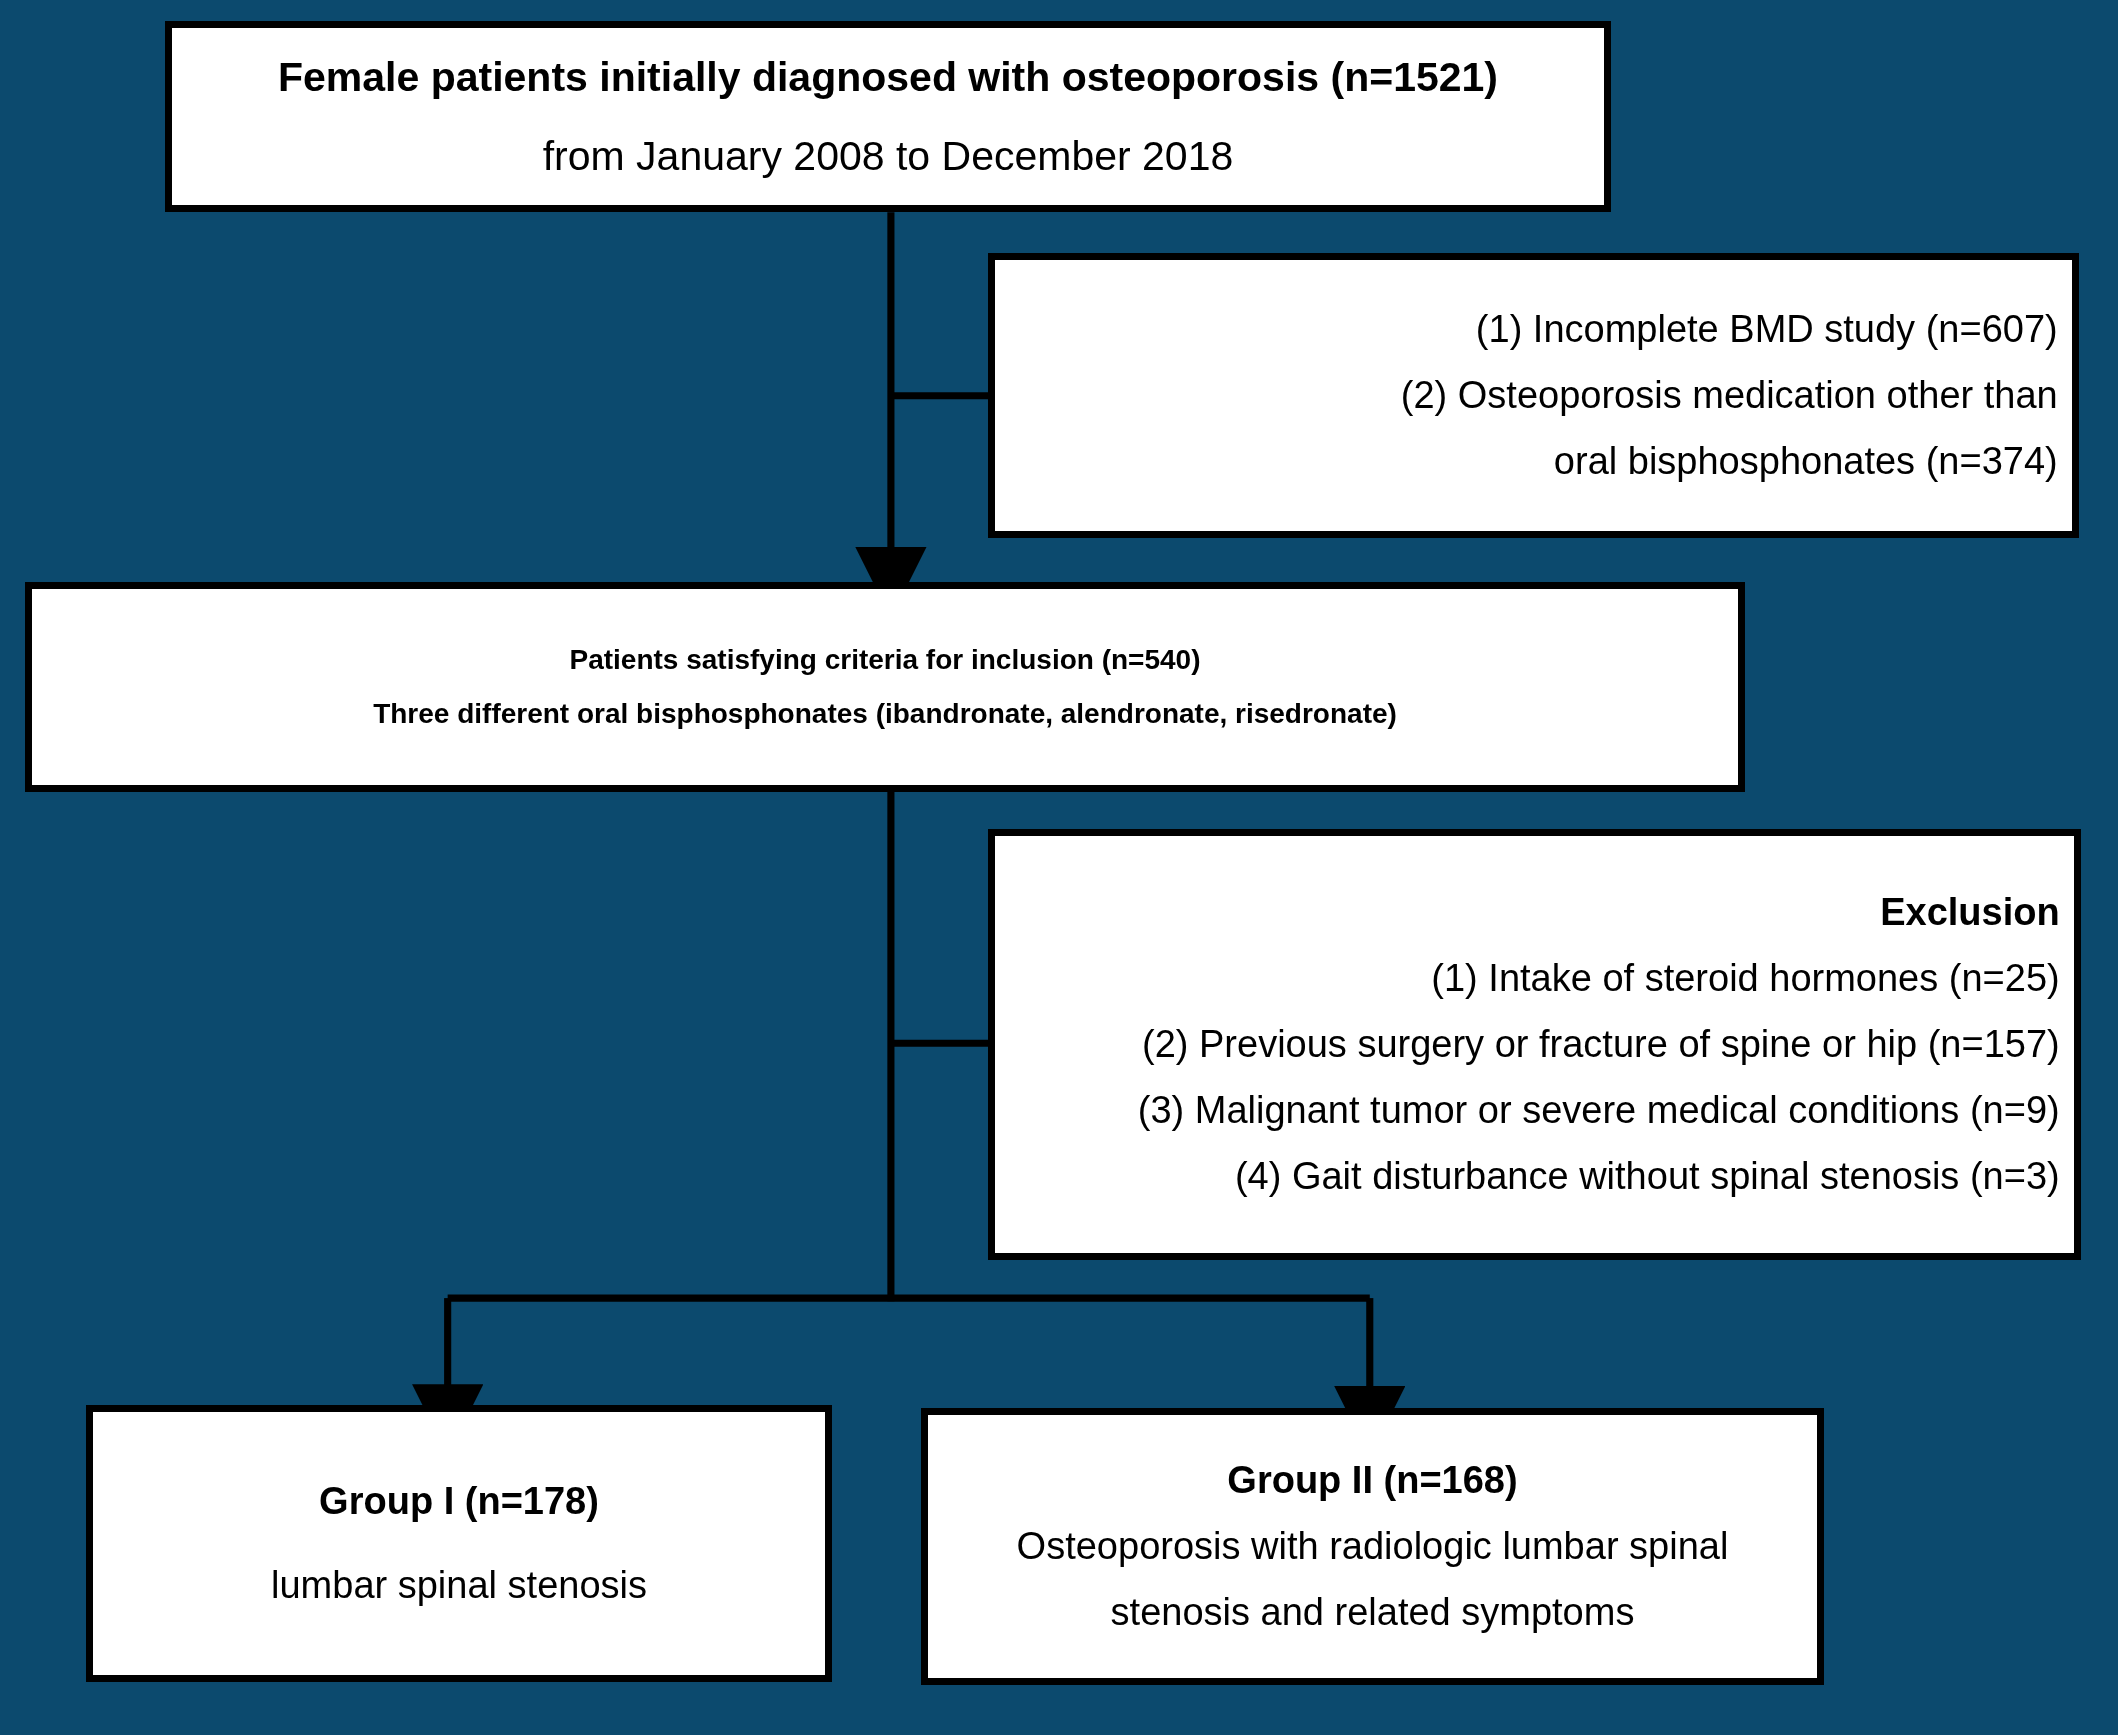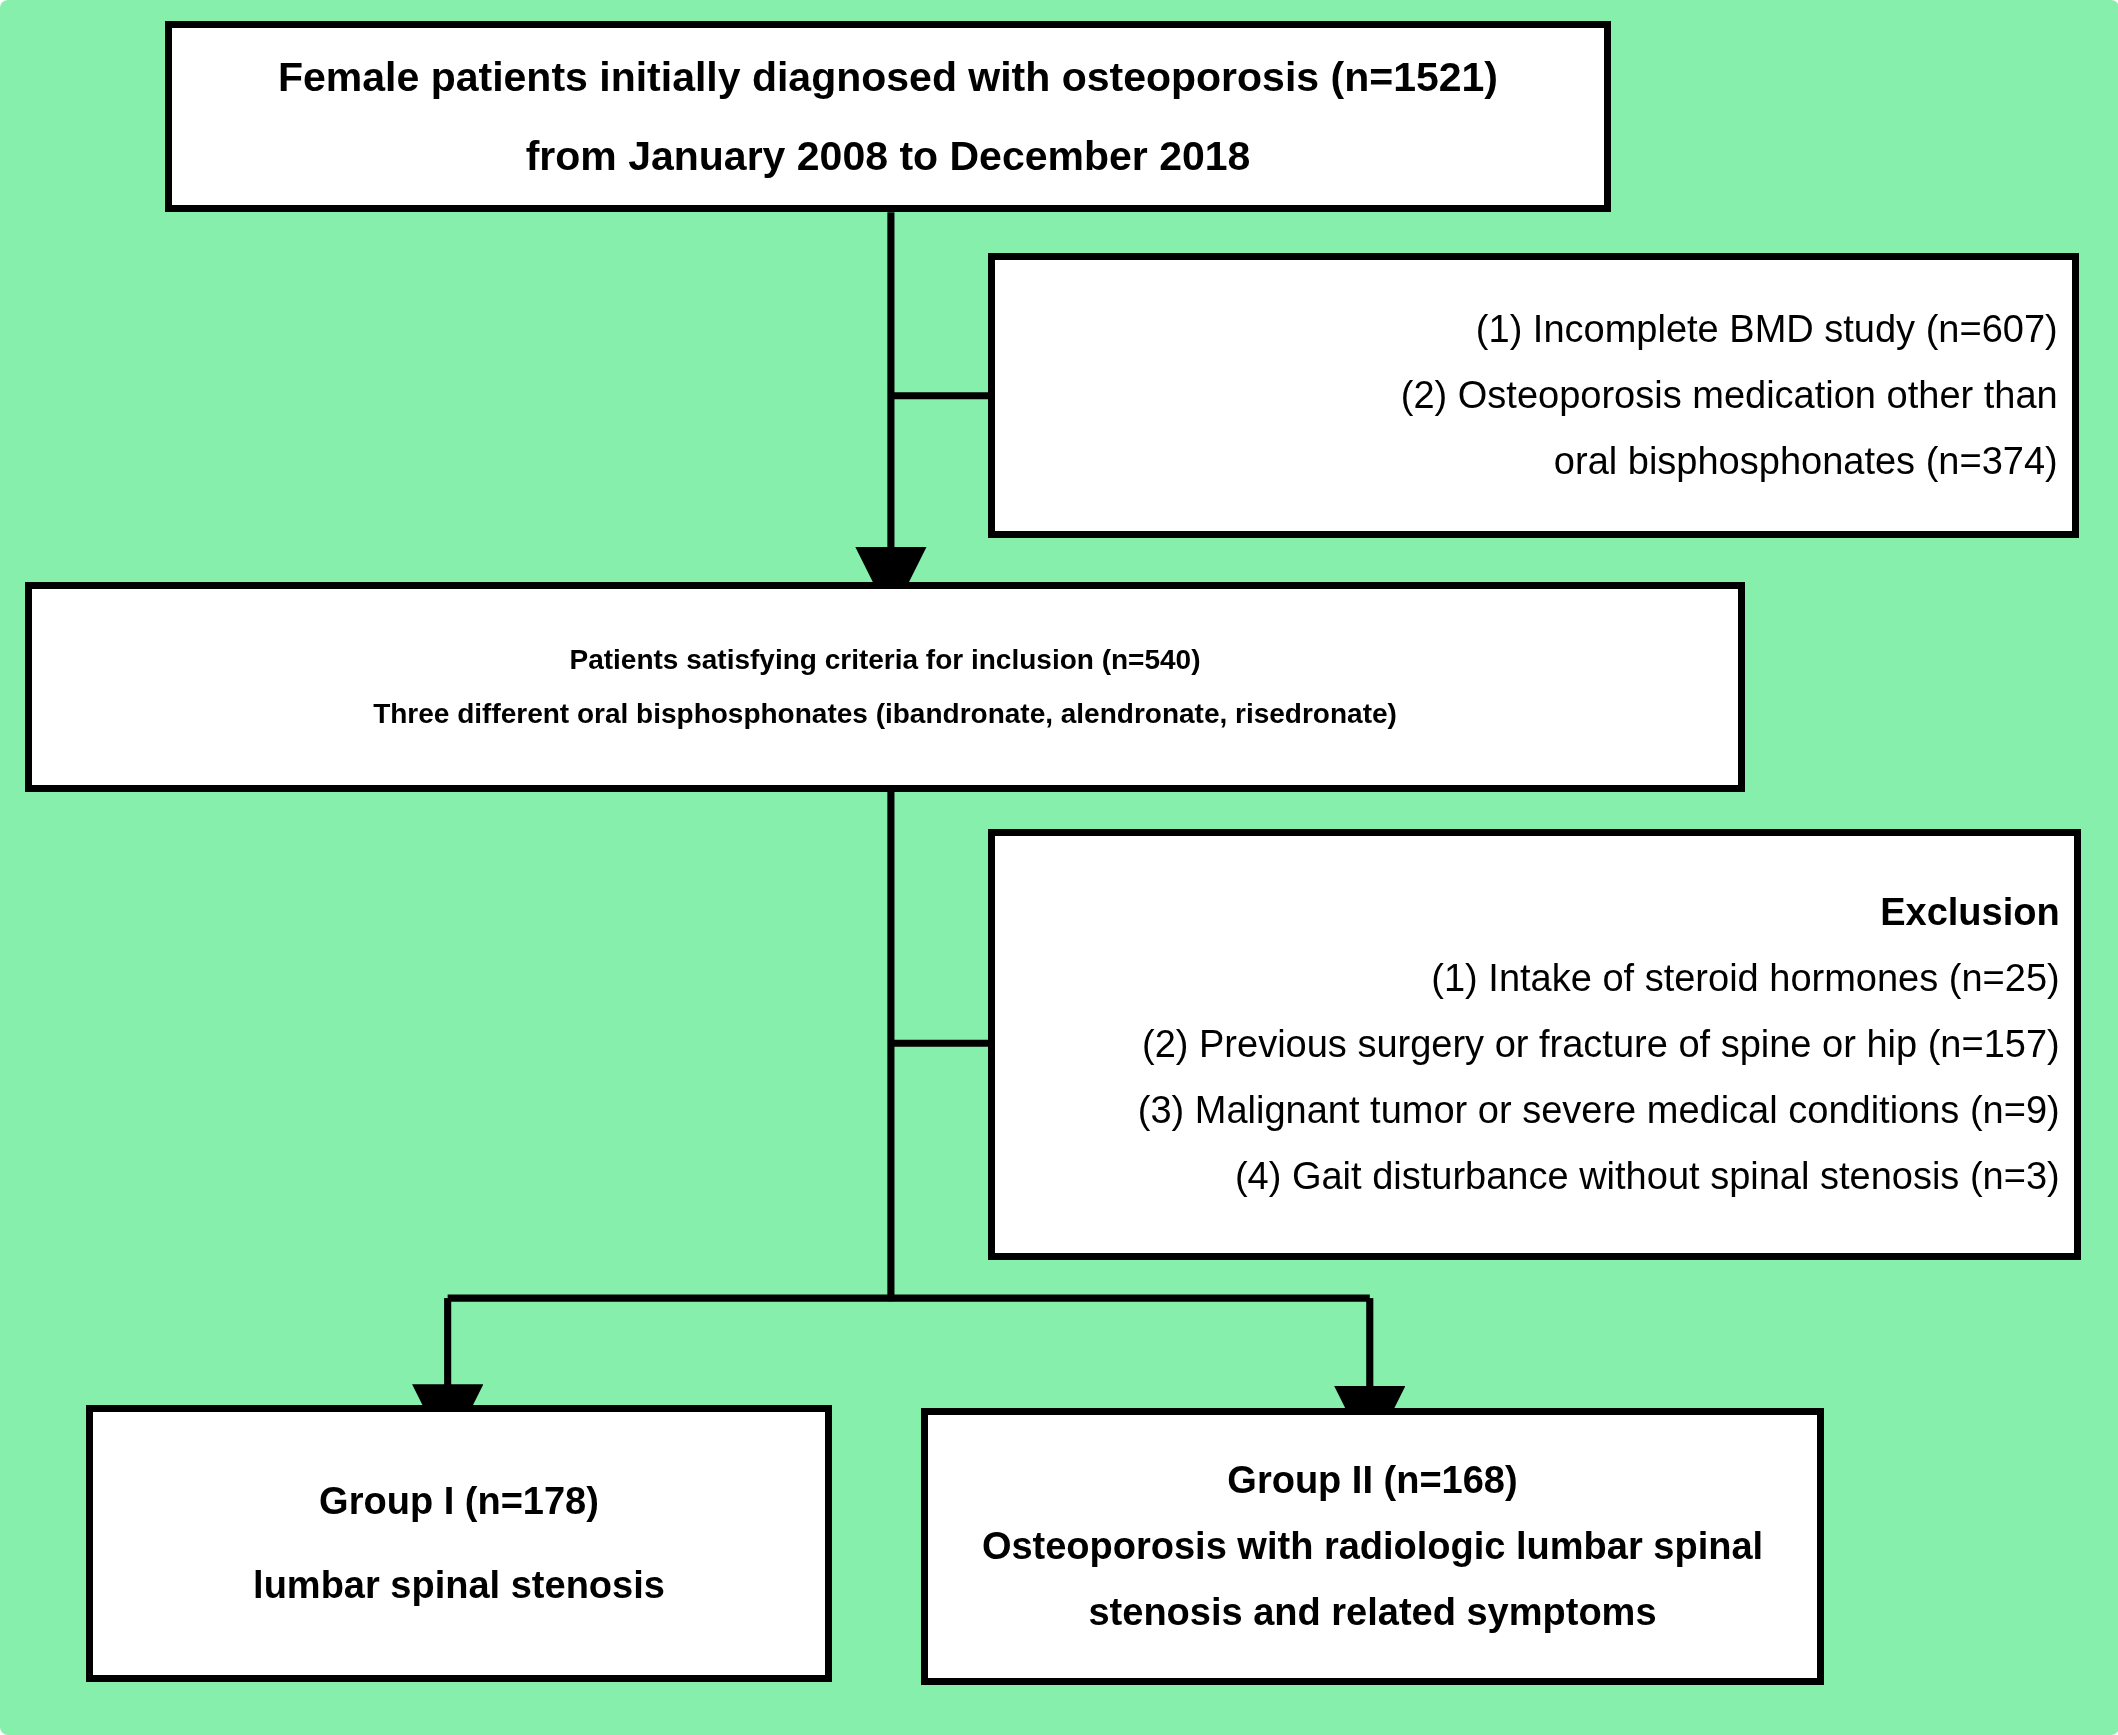--- a/index.html
+++ b/index.html
@@ -4,43 +4,42 @@
 <style>
   html, body {
     margin: 0;
     padding: 0;
     background: #ffffff;
   }
   #canvas {
     position: relative;
     width: 2119px;
     height: 1735px;
-    background: #86efac;
+    background: #0c4a6e;
     overflow: hidden;
     font-family: "Liberation Sans", sans-serif;
     color: #000000;
-    border-radius: 8px;
   }
   .node {
     position: absolute;
     box-sizing: border-box;
     border: 7.1px solid #000000;
     background: #ffffff;
     display: flex;
     flex-direction: column;
     justify-content: center;
     z-index: 2;
   }
   .line {
     font-size: 38px;
     line-height: 1.28;
     white-space: nowrap;
     color: #000000;
   }
-  .center { text-align: center; font-weight: bold; }
+  .center { text-align: center; }
   .left { text-align: right; }
   .bold { font-weight: bold; }
   .pad-center { padding: 0 19px; }
   .pad-left { padding-left: 32px; padding-right: 14.3px; }
 
   
   #node-source     { left: 165px;  top: 21.4px;   width: 1446px; height: 191px; }
   #node-source .line { font-size: 41px; }
   #node-exclusion-1{ left: 988px; top: 253px;  width: 1091px; height: 285px; }
   #node-inclusion  { left: 25px;   top: 582px;  width: 1720px; height: 210px; }

